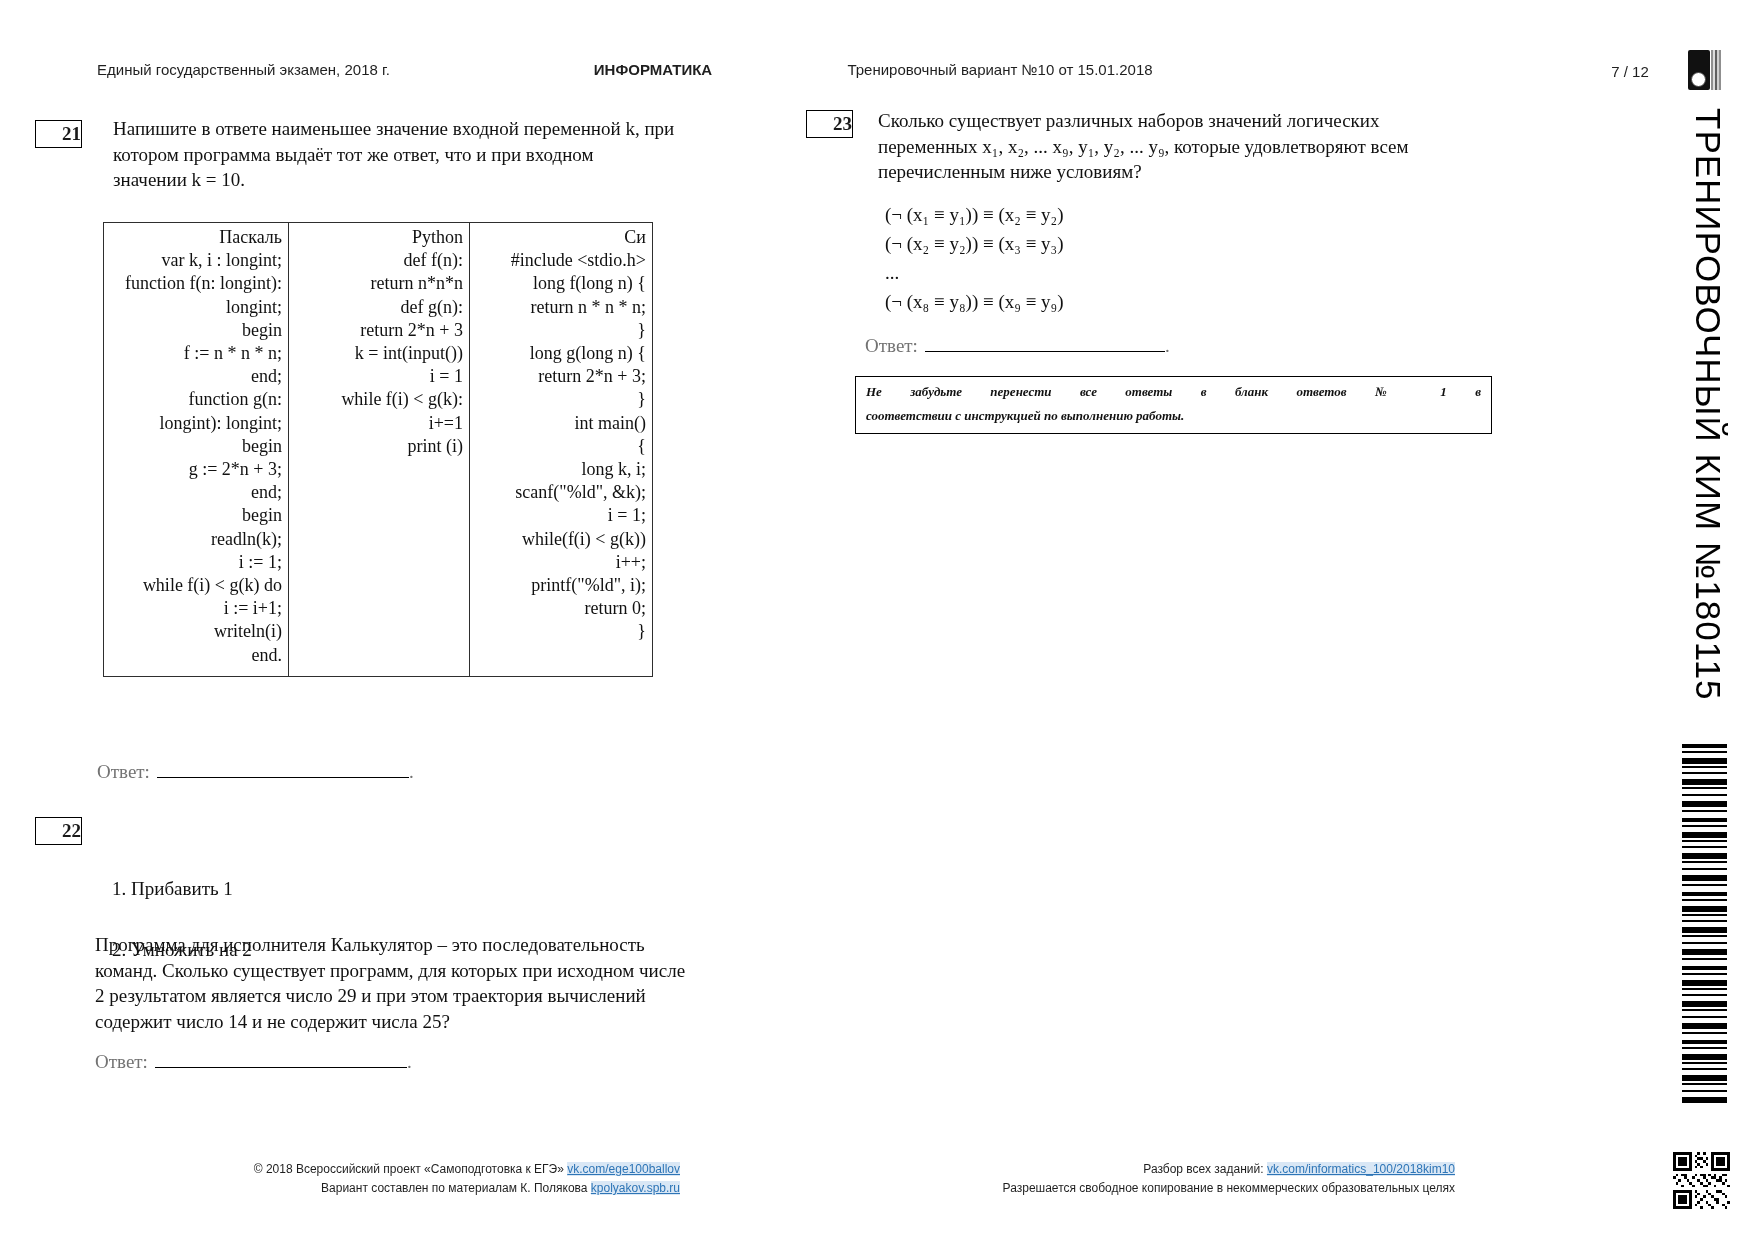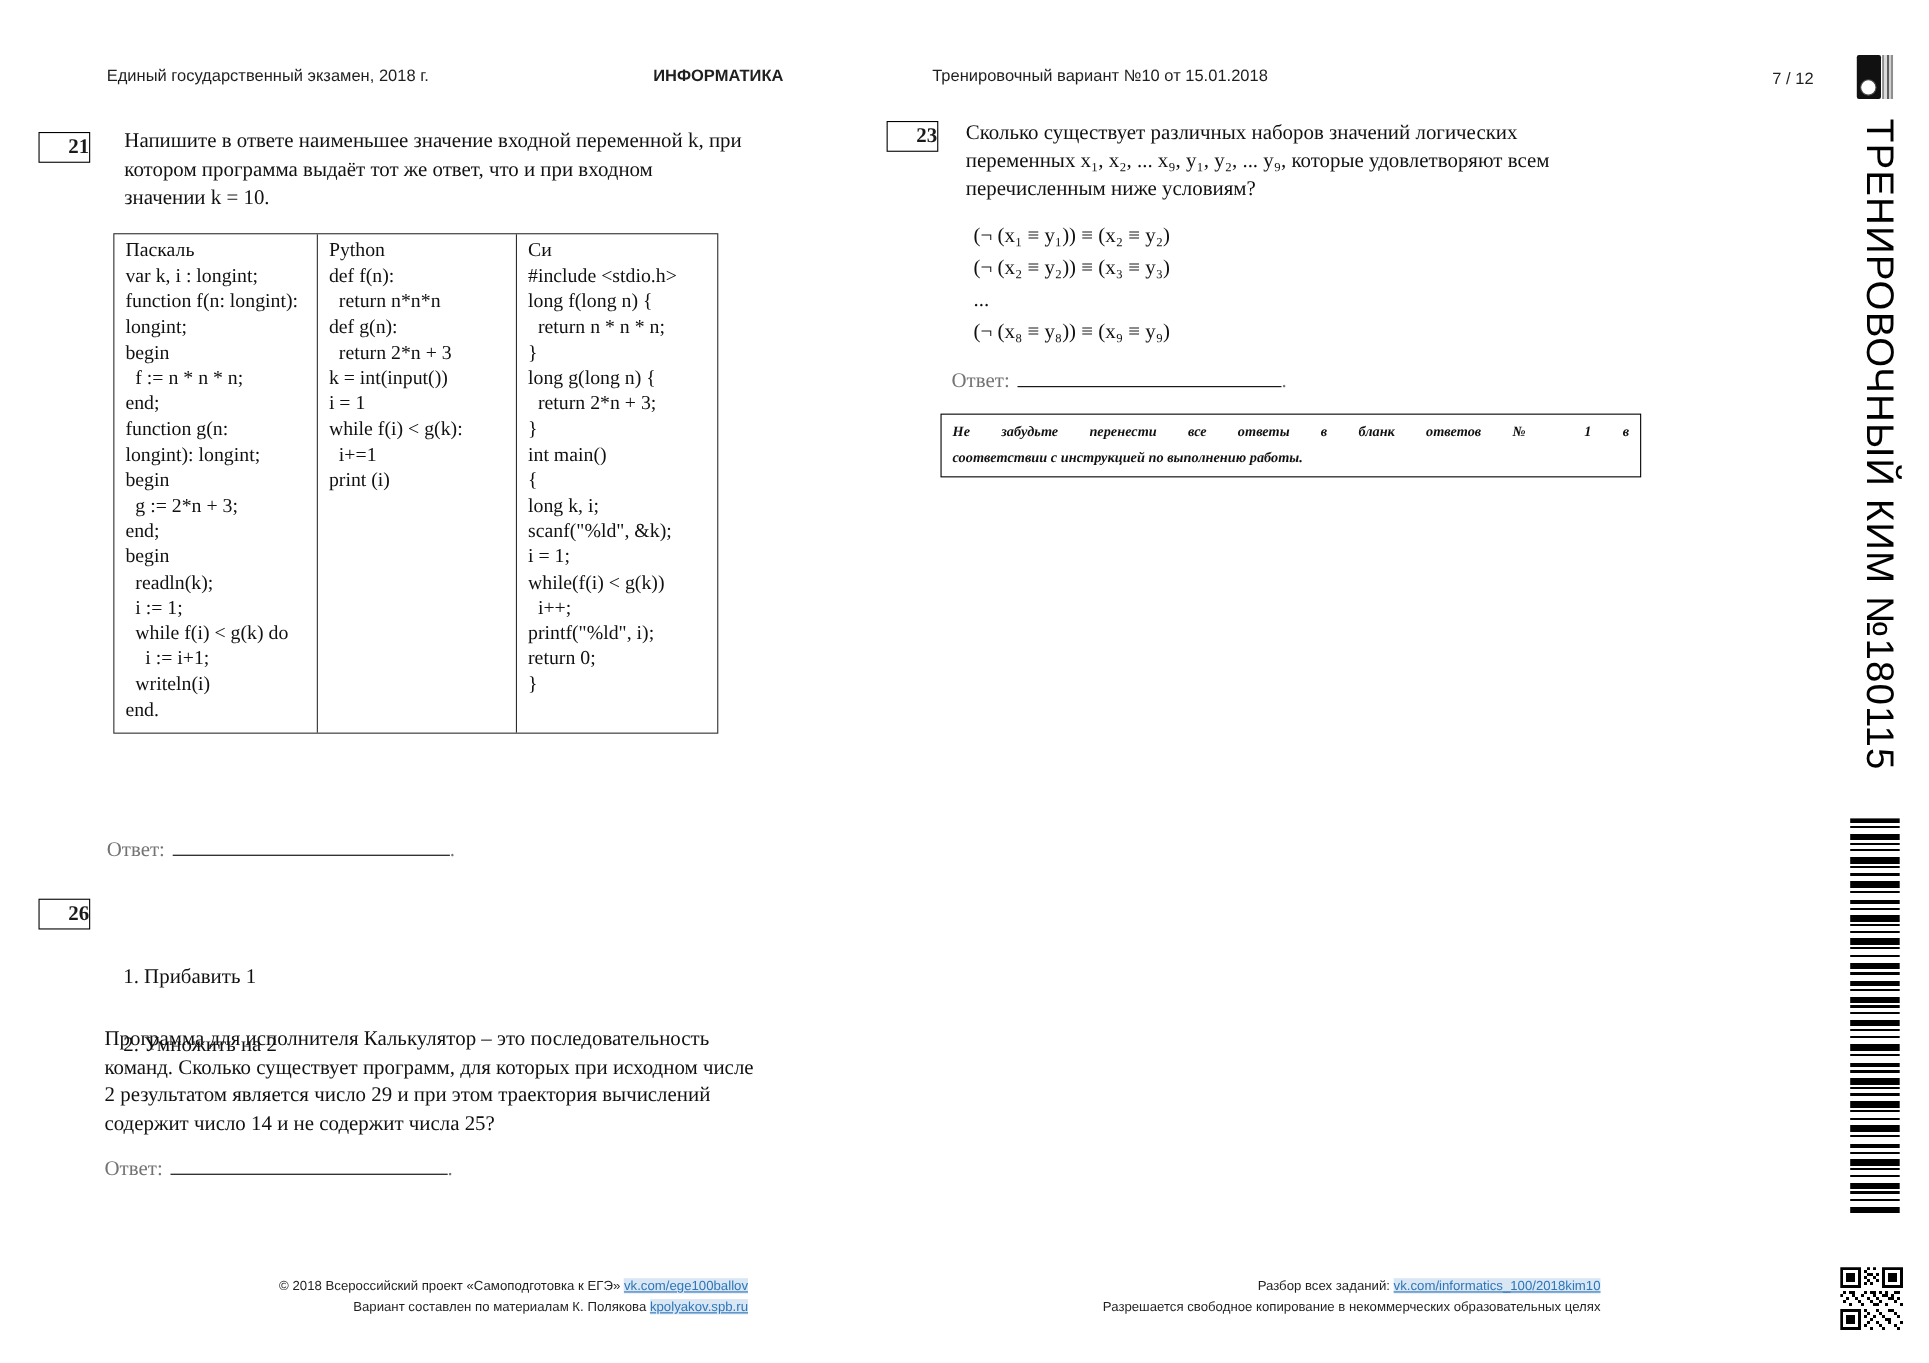--- a/index.html
+++ b/index.html
@@ -37,22 +37,22 @@
   
   .qbox{position:absolute;width:47px;height:28px;border:1.8px solid #000;box-sizing:border-box;
         display:flex;align-items:center;justify-content:flex-end;
         font-family:"Liberation Serif","DejaVu Serif",serif;font-weight:bold;font-size:19px;}
 
   
   .qtext{position:absolute;font-family:"Liberation Serif","DejaVu Serif",serif;
          font-size:19px;line-height:25.5px;color:#111;white-space:pre-line;}
 
   
-  .codetable{position:absolute;left:103px;top:212px;display:flex;
-             border:1.7px solid #2e2e2e;box-sizing:border-box;background:#fff;}
+  .codetable{position:absolute;left:103px;top:222px;display:flex;
+             border:1.7px solid #2e2e2e;box-sizing:border-box;background:#fff;text-align:right;}
   .codecol{width:184px;box-sizing:border-box;padding:3px 6px 9px 10px;}
   .codecol + .codecol{border-left:1.7px solid #2e2e2e;}
   .codetitle{font-family:"Liberation Serif","DejaVu Serif",serif;font-size:18px;line-height:23.2px;color:#111;}
   .code{font-family:"Liberation Serif","DejaVu Serif",serif;font-size:18px;line-height:23.2px;
         color:#111;white-space:pre-wrap;}
 
   
   .answer{position:absolute;font-family:Liberation Serif, serif;font-size:19px;color:#737373;}
   .blank{display:inline-block;width:252px;height:19px;border-bottom:1.6px solid #000;
          vertical-align:baseline;margin-left:7px;}
@@ -232,21 +232,21 @@
 return 0;
 }</div>
     </div>
   </div>
 
   <div class="answer" style="left:97px;top:758px;">
     <span>Ответ:</span><span class="blank"></span><span>.</span>
   </div>
 
   <div class="qbox" style="left:35px;top:817px;">
-    <span>26</span>
+    <span>22</span>
   </div>
   <div class="qtext" style="left:112px;top:876px;">1. Прибавить 1</div>
   <div class="qtext" style="left:112px;top:908px;margin-top:29px;">2. Умножить на 2</div>
   <div class="qtext" style="left:95px;top:932px;width:620px;">Программа для исполнителя Калькулятор – это последовательность
 команд. Сколько существует программ, для которых при исходном числе
 2 результатом является число 29 и при этом траектория вычислений
 содержит число 14 и не содержит числа 25?</div>
   <div class="answer" style="left:95px;top:1048px;">
     <span>Ответ:</span><span class="blank"></span><span>.</span>
   </div>

